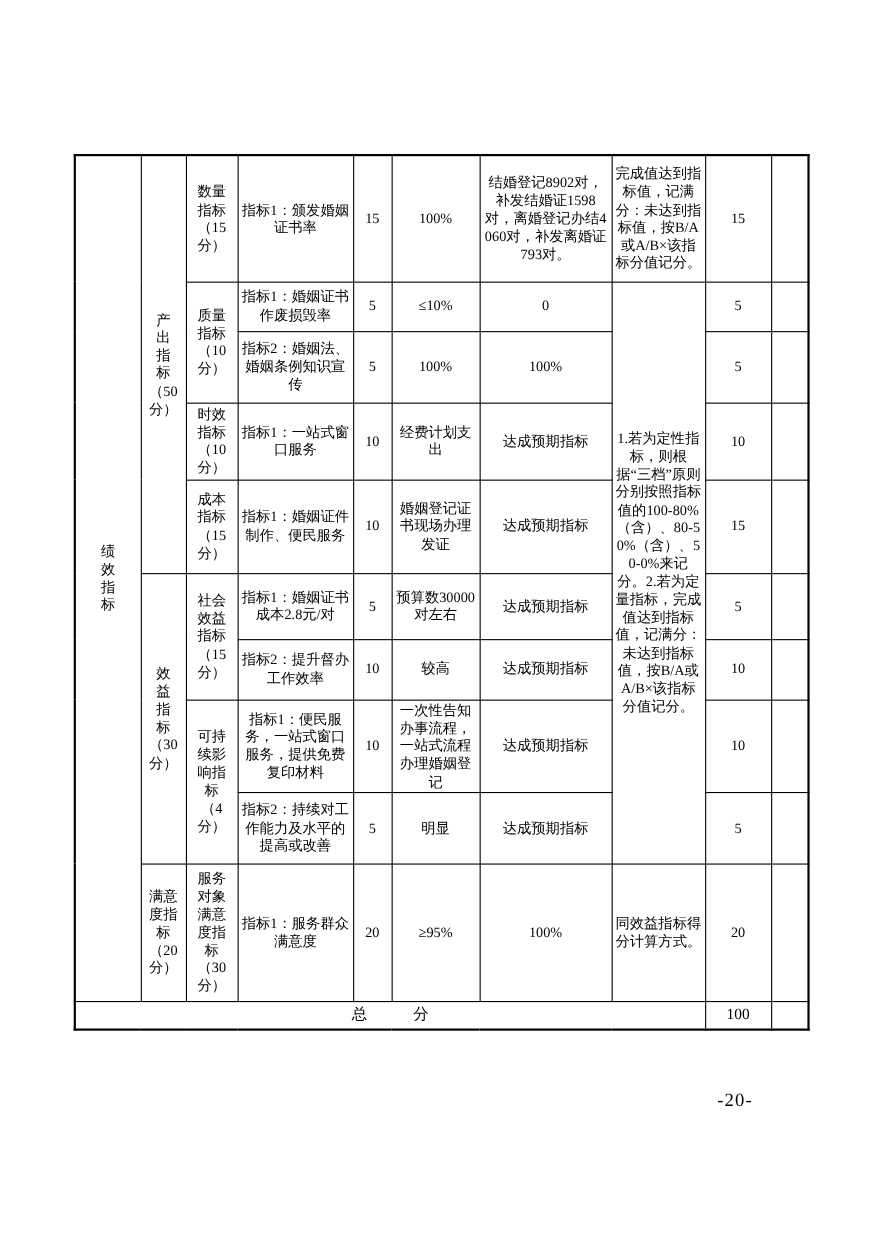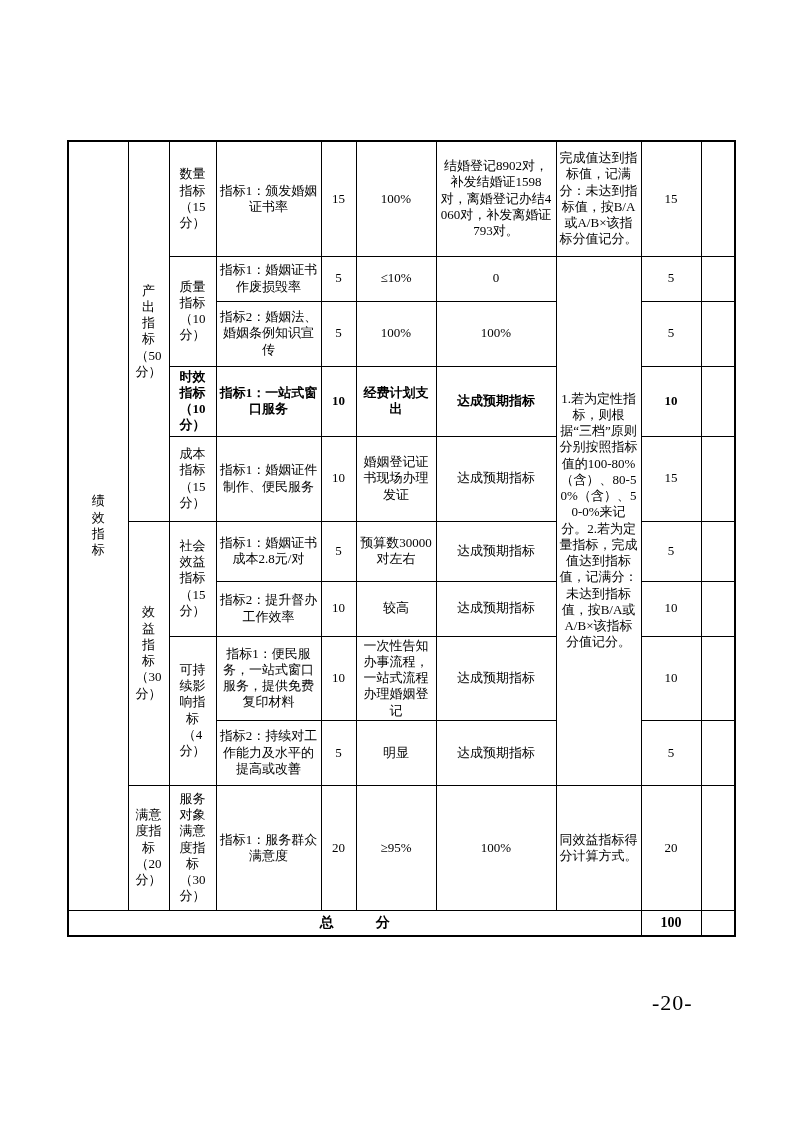--- a/index.html
+++ b/index.html
@@ -29,33 +29,33 @@
     padding:1px 3px;
     word-break:break-all;
     overflow:hidden;
   }
   td.tl{text-align:left;}
   td.pre{white-space:pre-line;}
   td.vtop{vertical-align:top;padding-top:8px;}
   tr.r1{height:115px;}
   tr.r2{height:45px;}
   tr.r3{height:65px;}
-  tr.r4{height:70px;font-weight:bold;}
+  tr.r4{height:70px;}
   tr.r5{height:85px;margin-top:31px;}
   tr.r6{height:60px;}
   tr.r7{height:55px;}
   tr.r8{height:75px;}
   tr.r9{height:65px;}
   tr.r10{height:125px;}
   tr.total-row{height:26px;}
-  tr.total-row td{font-weight:bold;font-size:14px;}
+  tr.total-row td{font-weight:normal;font-size:14px;}
   .page-number{
     position:absolute;
     left:652px;top:990px;
-    font-size:22px;
+    font-size:17px;
     letter-spacing:1px;
   }
 </style>
 </head>
 <body>
 
 <div class="sheet">
 
   <table class="perf">
     <colgroup>

